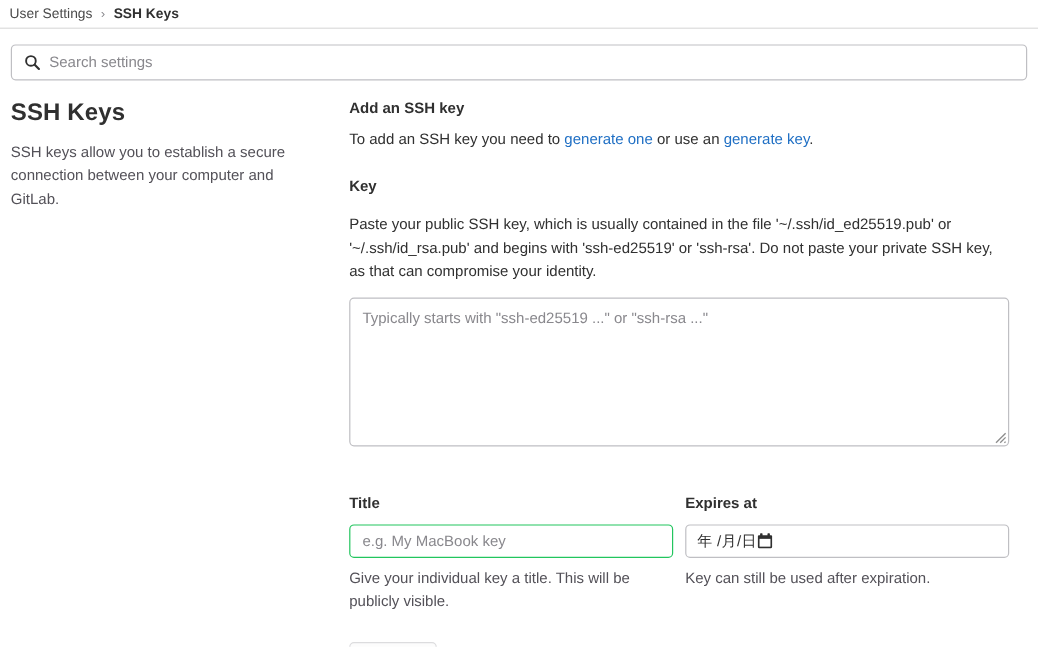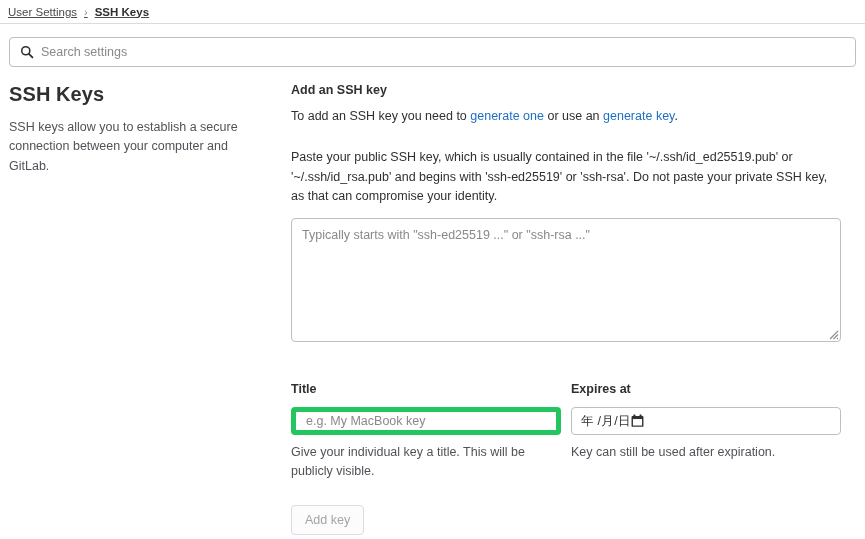--- a/index.html
+++ b/index.html
@@ -15,21 +15,20 @@
   }
 
   
   .breadcrumb-bar {
     height: 23px;
     display: flex;
     align-items: center;
     padding: 0 0 0 8px;
     font-size: 11.5px;
     color: #4a4a4a;
-    text-decoration: underline;
   }
   .crumb-link {
     color: #4a4a4a;
     text-decoration: none;
     white-space: nowrap;
   }
   .crumb-sep {
     margin: 0 7px;
     color: #89888d;
     font-size: 11px;
@@ -174,21 +173,21 @@
   .field-row {
     display: flex;
     margin-top: 40px;
   }
   .field-col-title { width: 270px; flex: 0 0 270px; margin-right: 10px; }
   .field-col-exp   { width: 270px; flex: 0 0 270px; }
 
   .text-input {
     width: 100%;
     height: 28px;
-    border: 5px solid #22c55e;
+    border: 1px solid #22c55e;
     border-radius: 4px;
     padding: 0 10px;
     font-family: "Liberation Sans", sans-serif;
     font-size: 12.5px;
     color: #303030;
     outline: none;
     background: #fff;
   }
   .text-input::placeholder { color: #89888d; opacity: 1; }
 
@@ -252,20 +251,21 @@
   </div>
 
   <div class="col-right">
 
     <div class="section-title">Add an SSH key</div>
 
     <div class="section-sub">
       <span>To add an SSH key you need to </span><a class="link" href="#">generate one</a><span> or use an </span><a class="link" href="#">generate key</a><span>.</span>
     </div>
 
+    <div class="field-label">Key</div>
     <p class="key-desc">Paste your public SSH key, which is usually contained in the file '~/.ssh/id_ed25519.pub' or '~/.ssh/id_rsa.pub' and begins with 'ssh-ed25519' or 'ssh-rsa'. Do not paste your private SSH key, as that can compromise your identity.</p>
 
     <div class="ta-wrap">
       <textarea class="key-textarea" placeholder="Typically starts with &quot;ssh-ed25519 ...&quot; or &quot;ssh-rsa ...&quot;" style=""></textarea>
       <svg class="resize-grip" viewBox="0 0 13 13">
         <line x1="12" y1="4" x2="4" y2="12" stroke="#8c8c8c" stroke-width="1.1"></line>
         <line x1="12" y1="7.5" x2="7.5" y2="12" stroke="#8c8c8c" stroke-width="1.1"></line>
         <line x1="12" y1="11" x2="11" y2="12" stroke="#8c8c8c" stroke-width="1.1"></line>
       </svg>
     </div>

